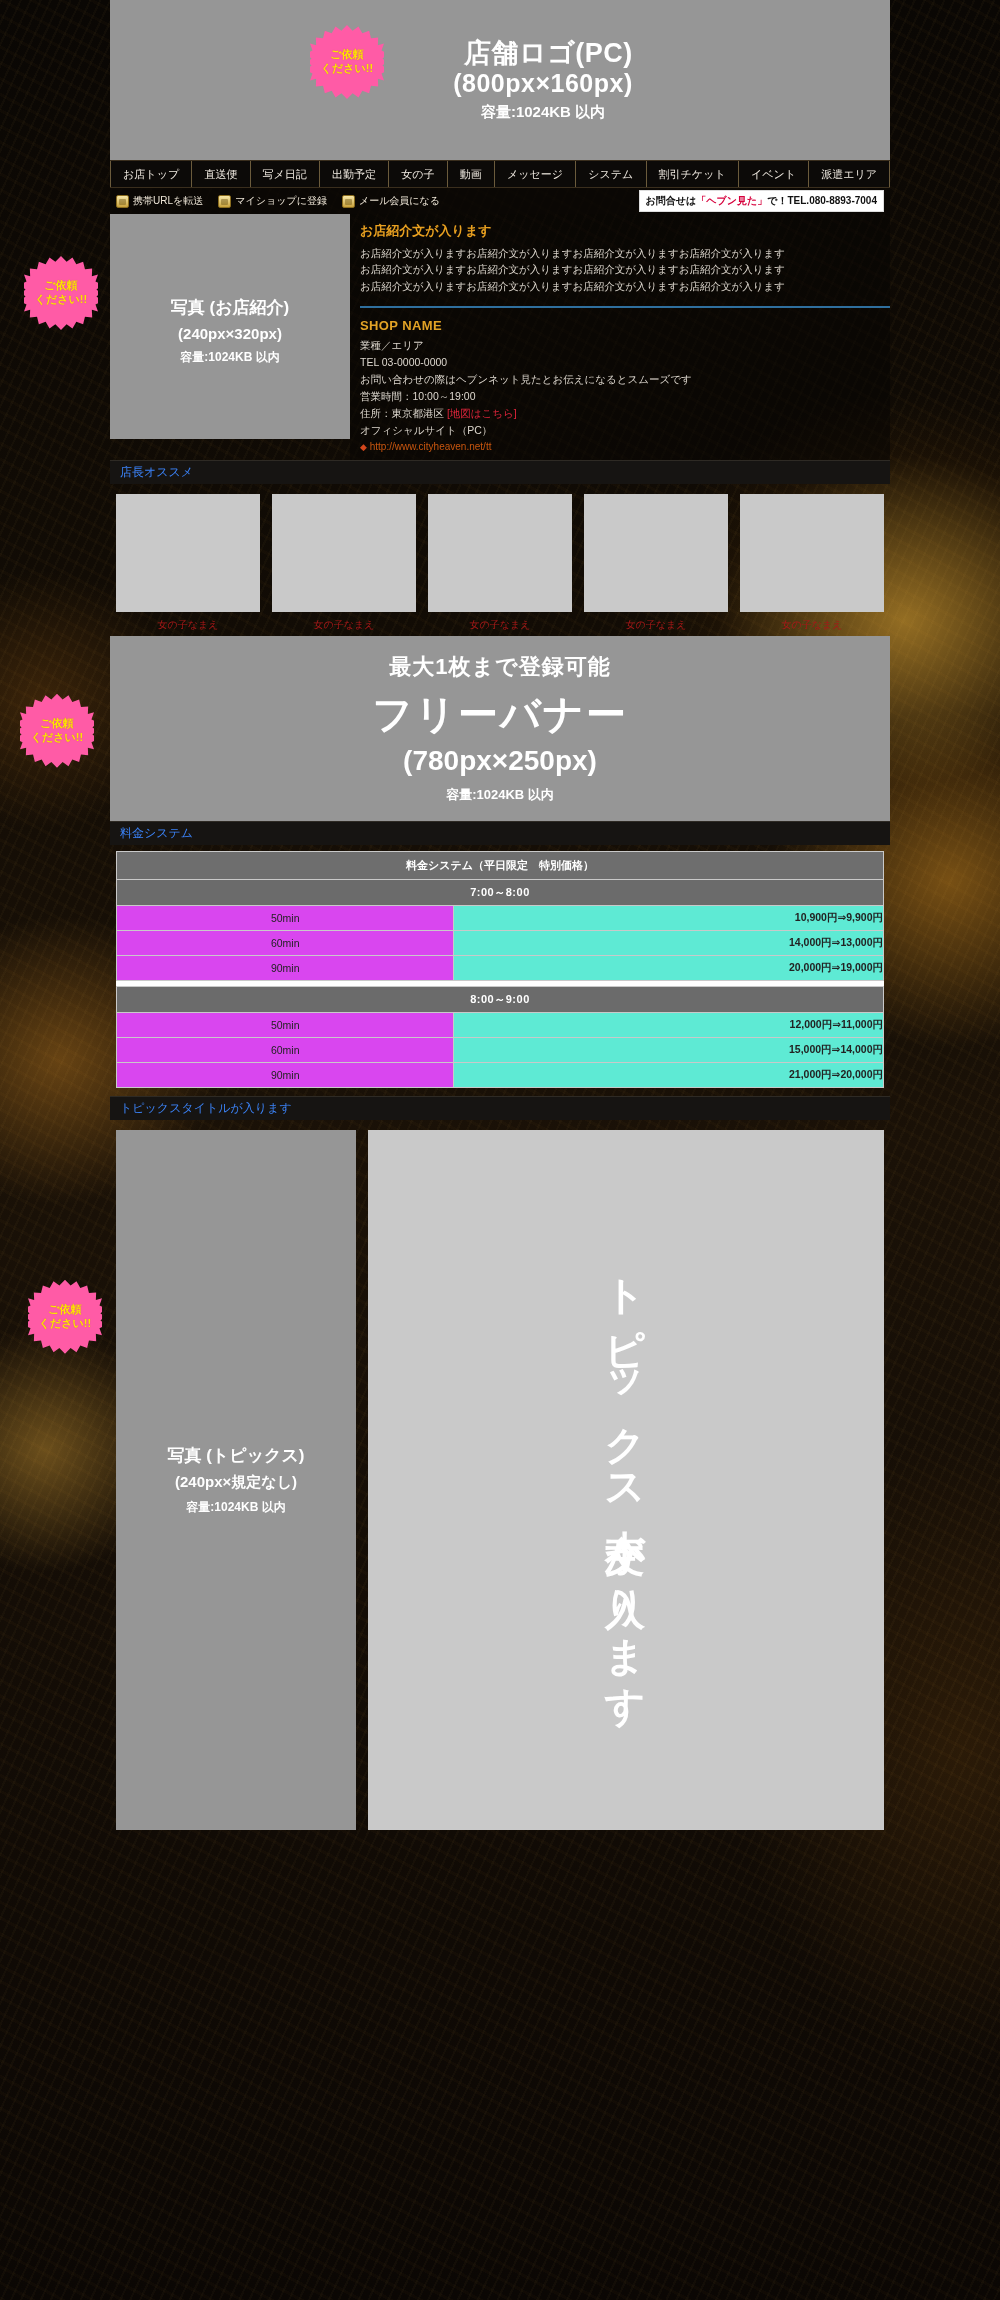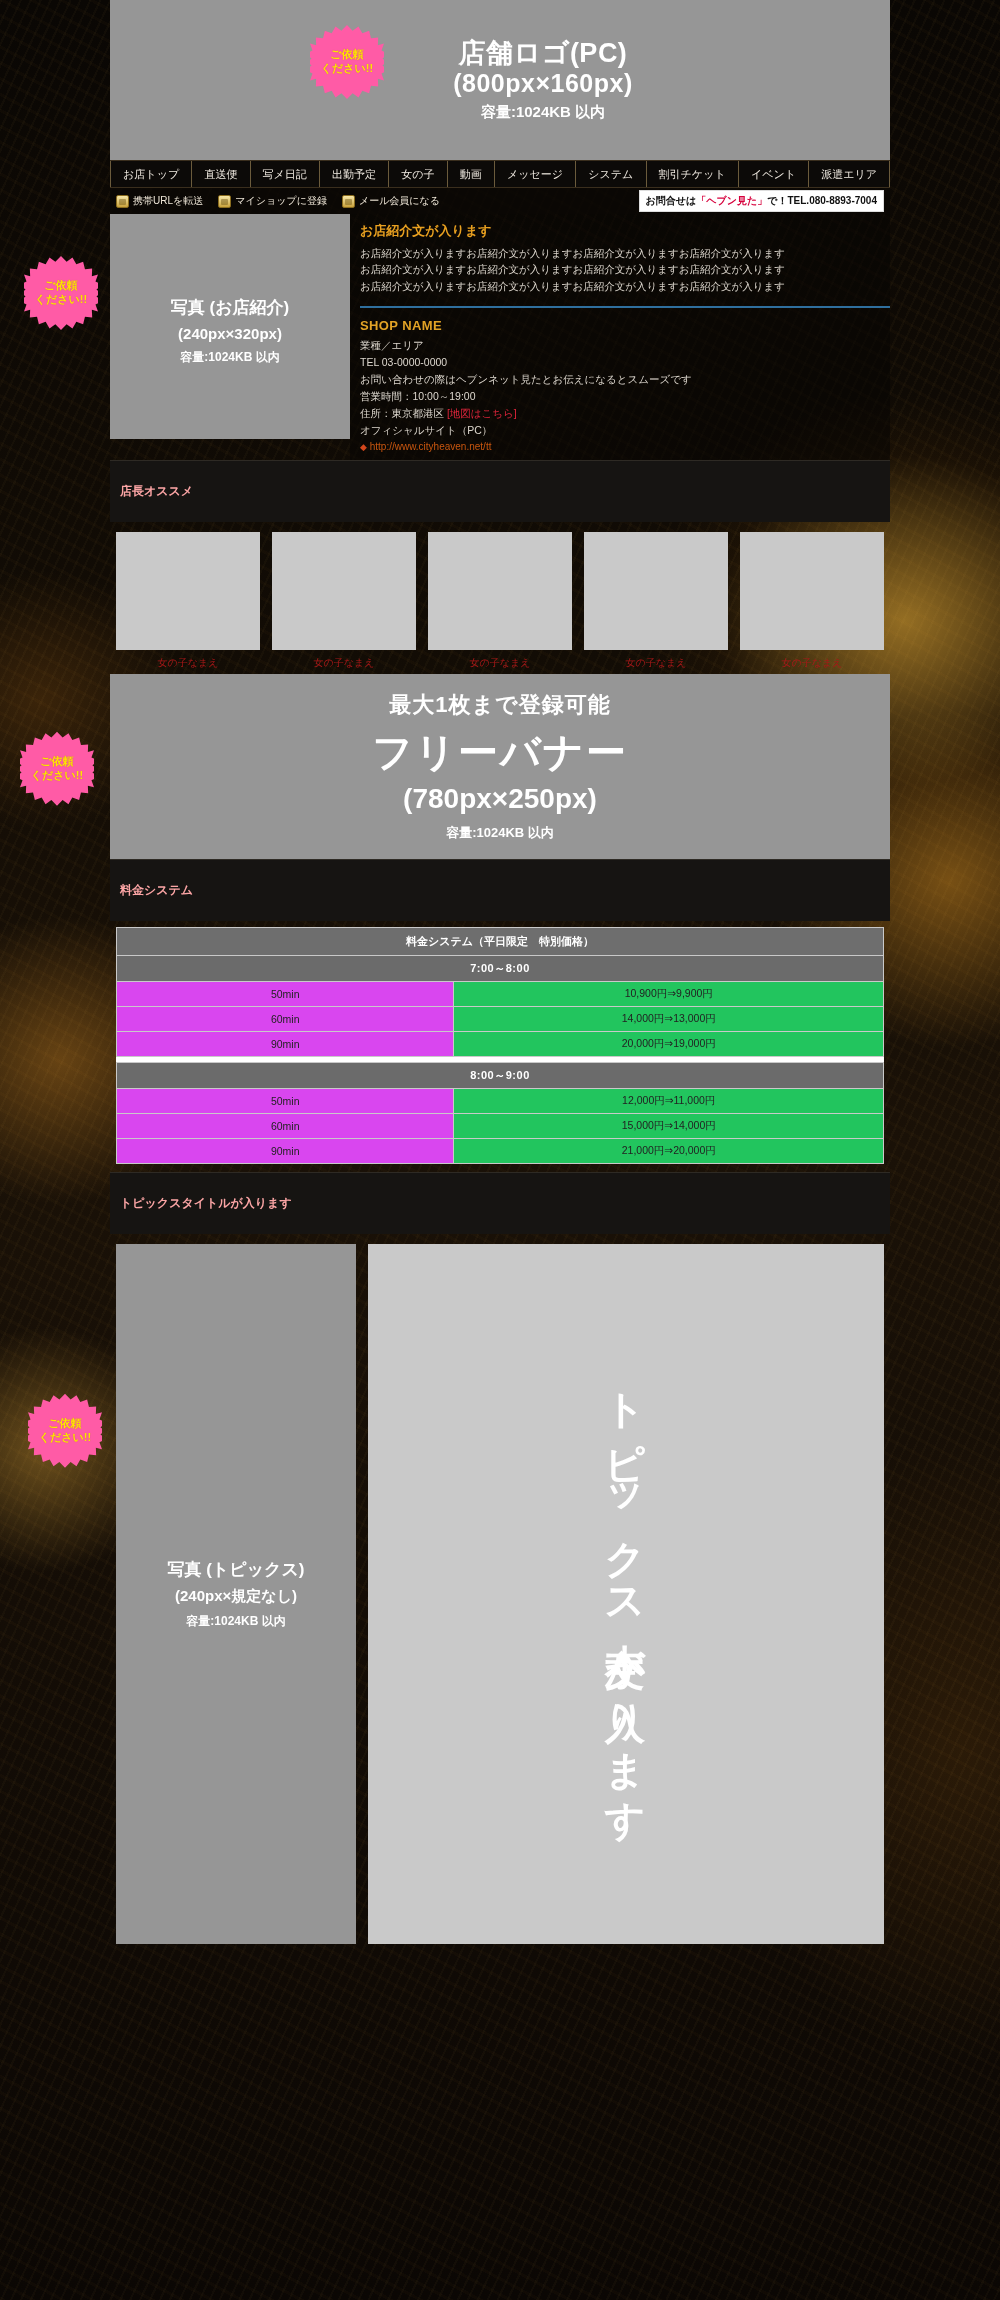--- a/index.html
+++ b/index.html
@@ -37,21 +37,21 @@
   
   .ph {
     background: #969696; color: #fff; position: relative;
     display: flex; flex-direction: column; align-items: center; justify-content: center;
     text-align: center;
   }
 
   
   #logo-box { height: 160px; width: 780px; }
   .logo-text-wrap{ margin-left: 86px; }
-  #logo-box .l1 { font-size: 27px; font-weight: bold; letter-spacing: .5px; line-height: 1.12; }
+  #logo-box .l1 { font-size: 27px; font-weight: bold; letter-spacing: .5px; line-height: 1.12; text-align: right; }
   #logo-box .l2 { font-size: 25px; font-weight: bold; letter-spacing: .5px; line-height: 1.25; }
   #logo-box .l3 { font-size: 15px; font-weight: bold; margin-top: 3px; }
 
   
   .burst {
     position: absolute;
     width: 74px; height: 74px; background: #ff5ba6;
     color: #ffe400; font-weight: bold; font-size: 11px; line-height: 1.25;
     display: flex; flex-direction: column; align-items: center; justify-content: center;
     clip-path: polygon(50% 0%,57.6% 7.7%,65.5% 2.1%,70.7% 11.2%,79.9% 7.8%,82.4% 17.9%,92.1% 17%,91.7% 27.2%,100% 25%,96.6% 34.6%,105% 38.5%,97.9% 45.5%,105% 50%,97.9% 54.5%,105% 61.5%,96.6% 65.4%,100% 75%,91.7% 72.8%,92.1% 83%,82.4% 82.1%,79.9% 92.2%,70.7% 88.8%,65.5% 97.9%,57.6% 92.3%,50% 100%,42.4% 92.3%,34.5% 97.9%,29.3% 88.8%,20.1% 92.2%,17.6% 82.1%,7.9% 83%,8.3% 72.8%,0% 75%,3.4% 65.4%,-5% 61.5%,2.1% 54.5%,-5% 50%,2.1% 45.5%,-5% 38.5%,3.4% 34.6%,0% 25%,8.3% 27.2%,7.9% 17%,17.6% 17.9%,20.1% 7.8%,29.3% 11.2%,34.5% 2.1%,42.4% 7.7%);
@@ -103,22 +103,22 @@
   #intro-right .body p { color: #ded8cf; font-size: 10.5px; line-height: 1.55; white-space: nowrap; }
   #intro-right .rule { height: 2px; background: #2f6f9e; margin: 12px 0 10px 0; }
   #intro-right .shopname { color: #e2a326; font-size: 13px; font-weight: bold; margin-bottom: 4px; letter-spacing:.4px;}
   #intro-right .det { color: #ded8cf; font-size: 10.5px; line-height: 1.62; }
   #intro-right .map { color: #e2253c; }
   #intro-right .url { color: #c8560f; font-size: 10px; margin-top: 2px; }
   .diamond { color: #d3461c; font-size: 9px; }
 
   
   .sec-bar {
-    background: #161412; color: #fca5a5; font-size: 12px; font-weight: bold;
-    padding: 22px 10px; border-top: 1px solid #2e2a24;
+    background: #161412; color: #3b82f6; font-size: 12px; font-weight: normal;
+    padding: 3px 10px; border-top: 1px solid #2e2a24;
   }
 
   
   #girls { display: flex; gap: 12px; padding: 10px 6px 4px 6px; }
   #girls .g { flex: 1 1 0; }
   #girls .gimg { background: #c9c9c9; height: 118px; width: 100%; }
   #girls .gname { color: #a71818; font-size: 10px; text-align: center; margin-top: 6px; }
 
   
   #banner { height: 185px; width: 780px; position: relative; }
@@ -128,21 +128,21 @@
   #banner .b3 { font-size: 28px; font-weight: bold; margin-top: 3px; }
   #banner .b4 { font-size: 13px; font-weight: bold; margin-top: 9px; }
 
   
   #price-wrap { padding: 6px 6px 8px 6px; }
   table.price { width: 100%; border-collapse: collapse; background: #fff; }
   table.price td { border: 1px solid #c9c9c9; }
   td.ptitle { background: #6e6e6e; color: #fff; font-size: 11px; font-weight: bold; text-align: center; padding: 6px 0; }
   td.ptime  { background: #6b6b6b; color: #fff; font-size: 11px; font-weight: bold; text-align: center; padding: 5px 0; letter-spacing:.5px;}
   td.pdur   { background: #d946ef; color: #222; font-size: 10.5px; text-align: center; padding: 5px 0; width: 44%; }
-  td.pval   { background: #22c55e;    color: #222; font-size: 10.5px; text-align: center; padding: 5px 0; }
+  td.pval   { background: #5eead4;    color: #222; font-size: 10.5px; text-align: right; padding: 5px 0; font-weight: bold; }
   tr.gap td { border: none; background: transparent; height: 6px; padding: 0; }
 
   
   #topics { display: flex; gap: 12px; padding: 10px 6px 14px 6px; align-items: stretch; }
   #topics-photo { width: 240px; flex: 0 0 240px; height: 700px; position: relative; }
   #topics-burst { left: -88px; top: 150px; }
   #topics-photo .t1 { font-size: 17px; font-weight: bold; }
   #topics-photo .t2 { font-size: 15px; font-weight: bold; margin-top: 6px; }
   #topics-photo .t3 { font-size: 12px; font-weight: bold; margin-top: 7px; }
   #topics-body {

